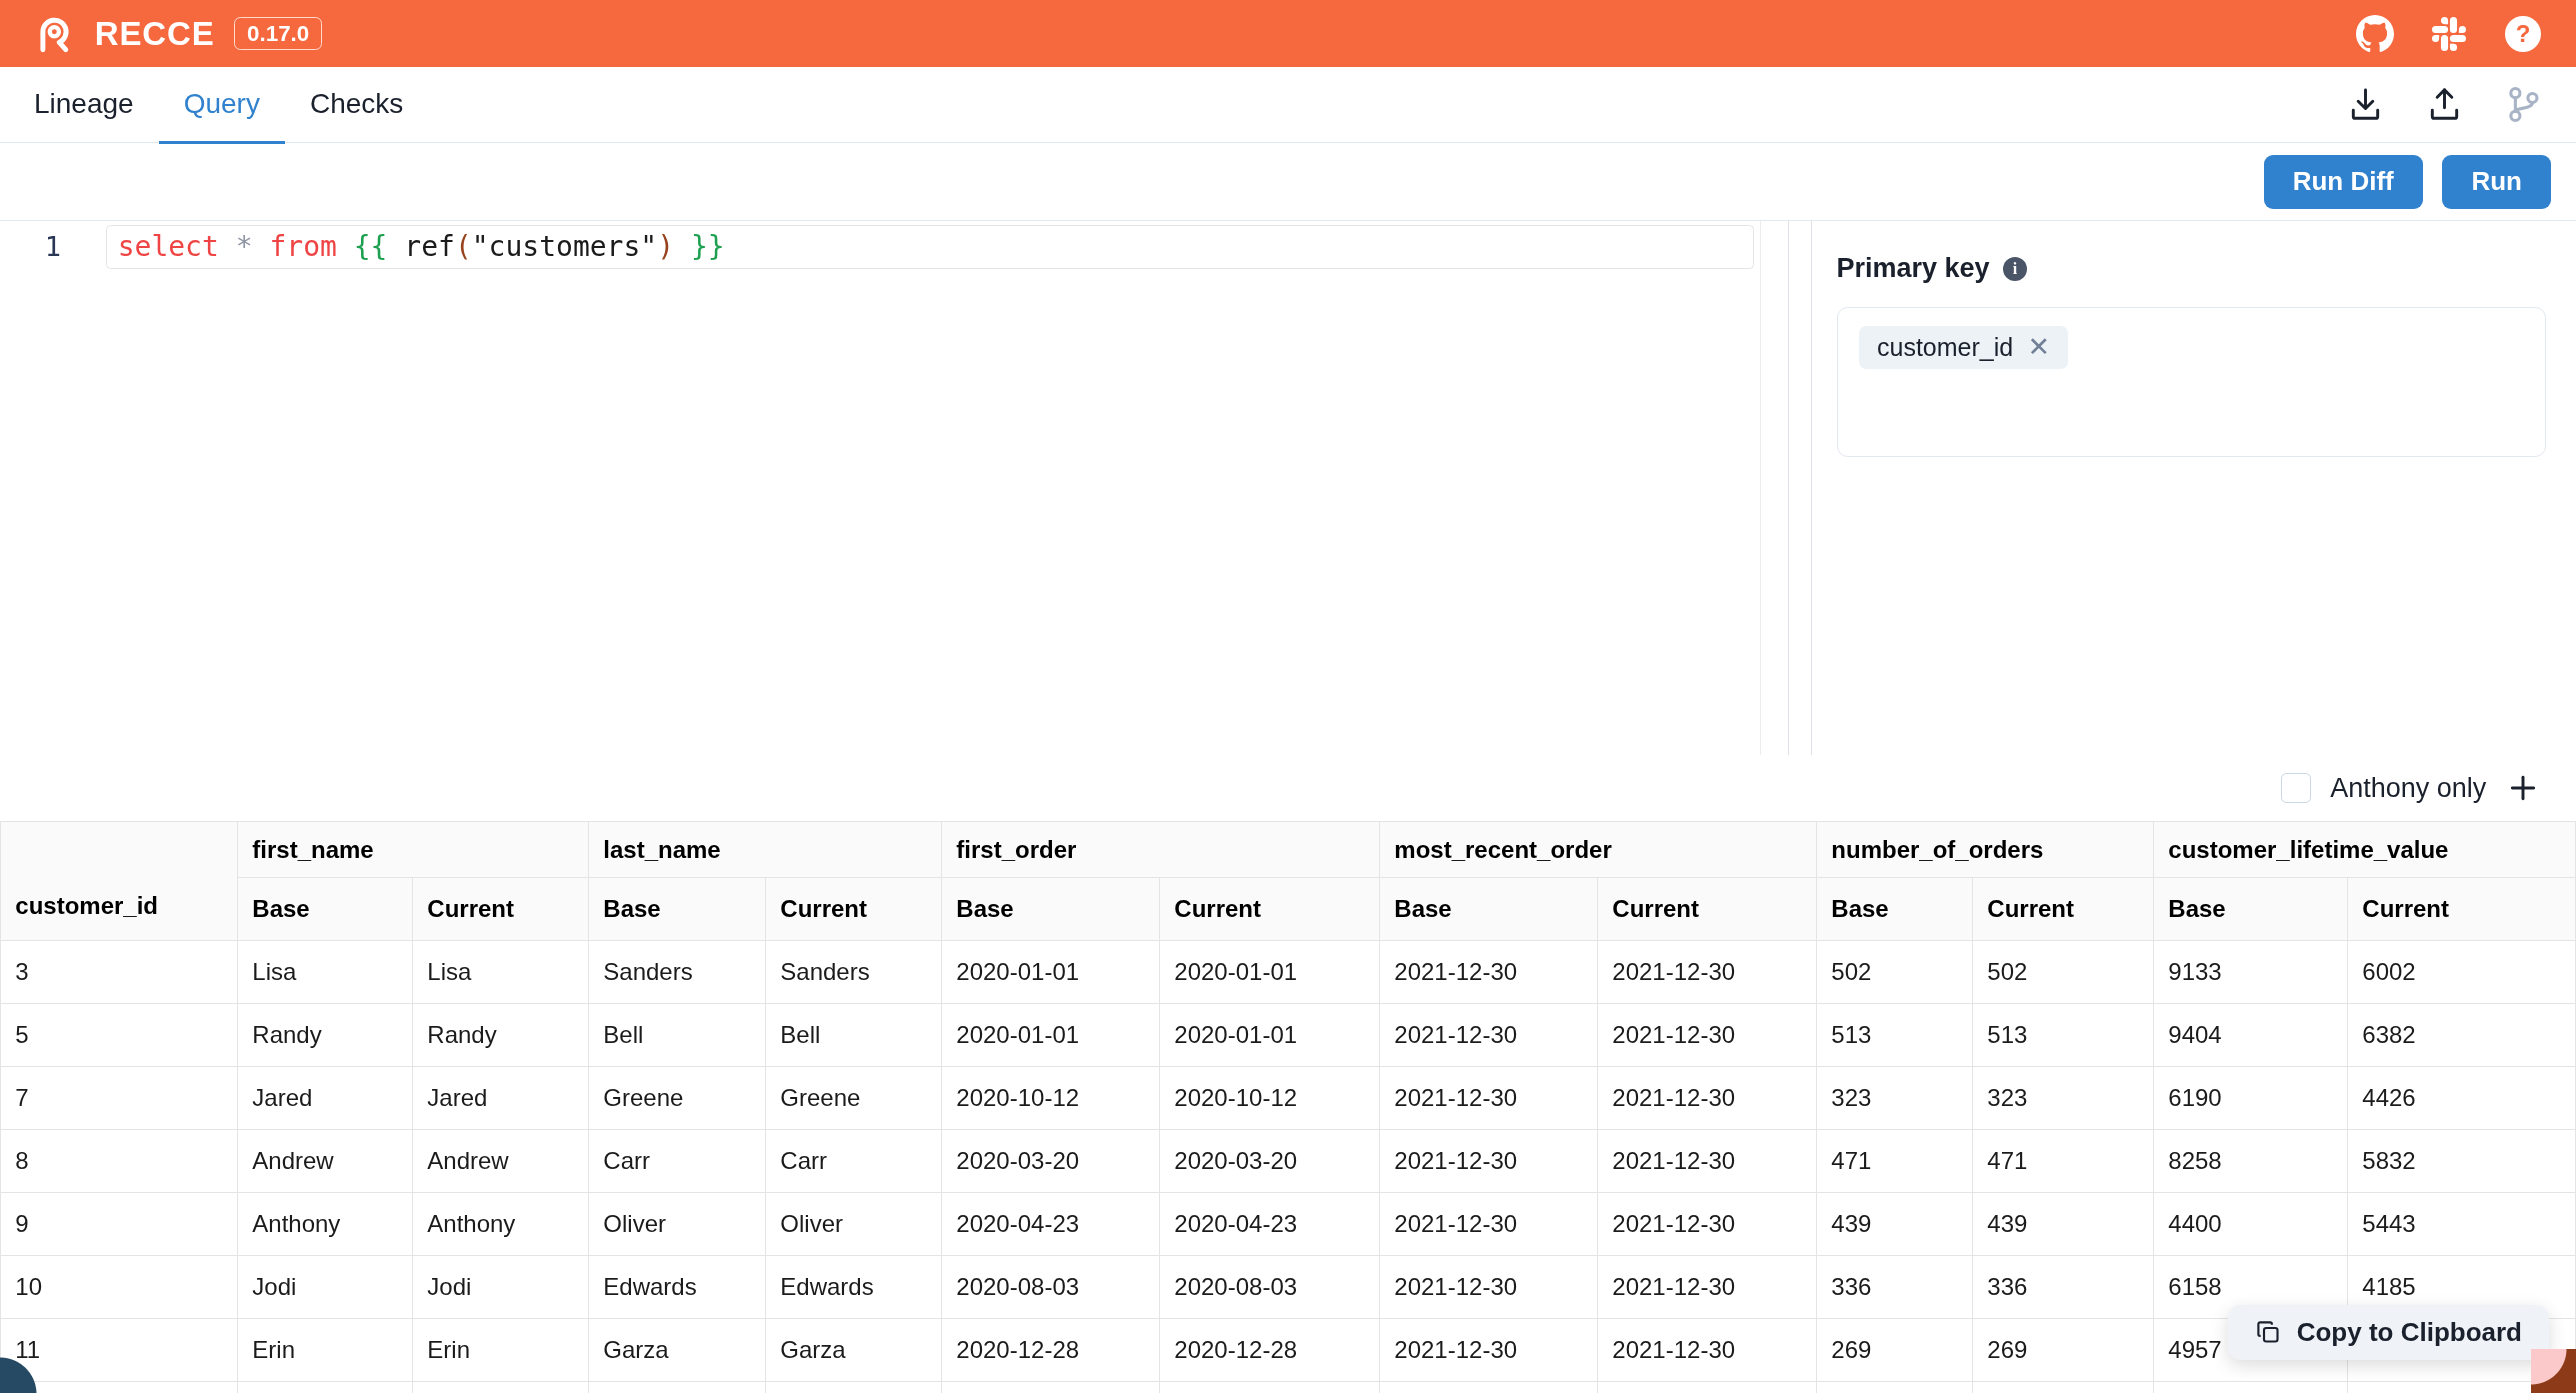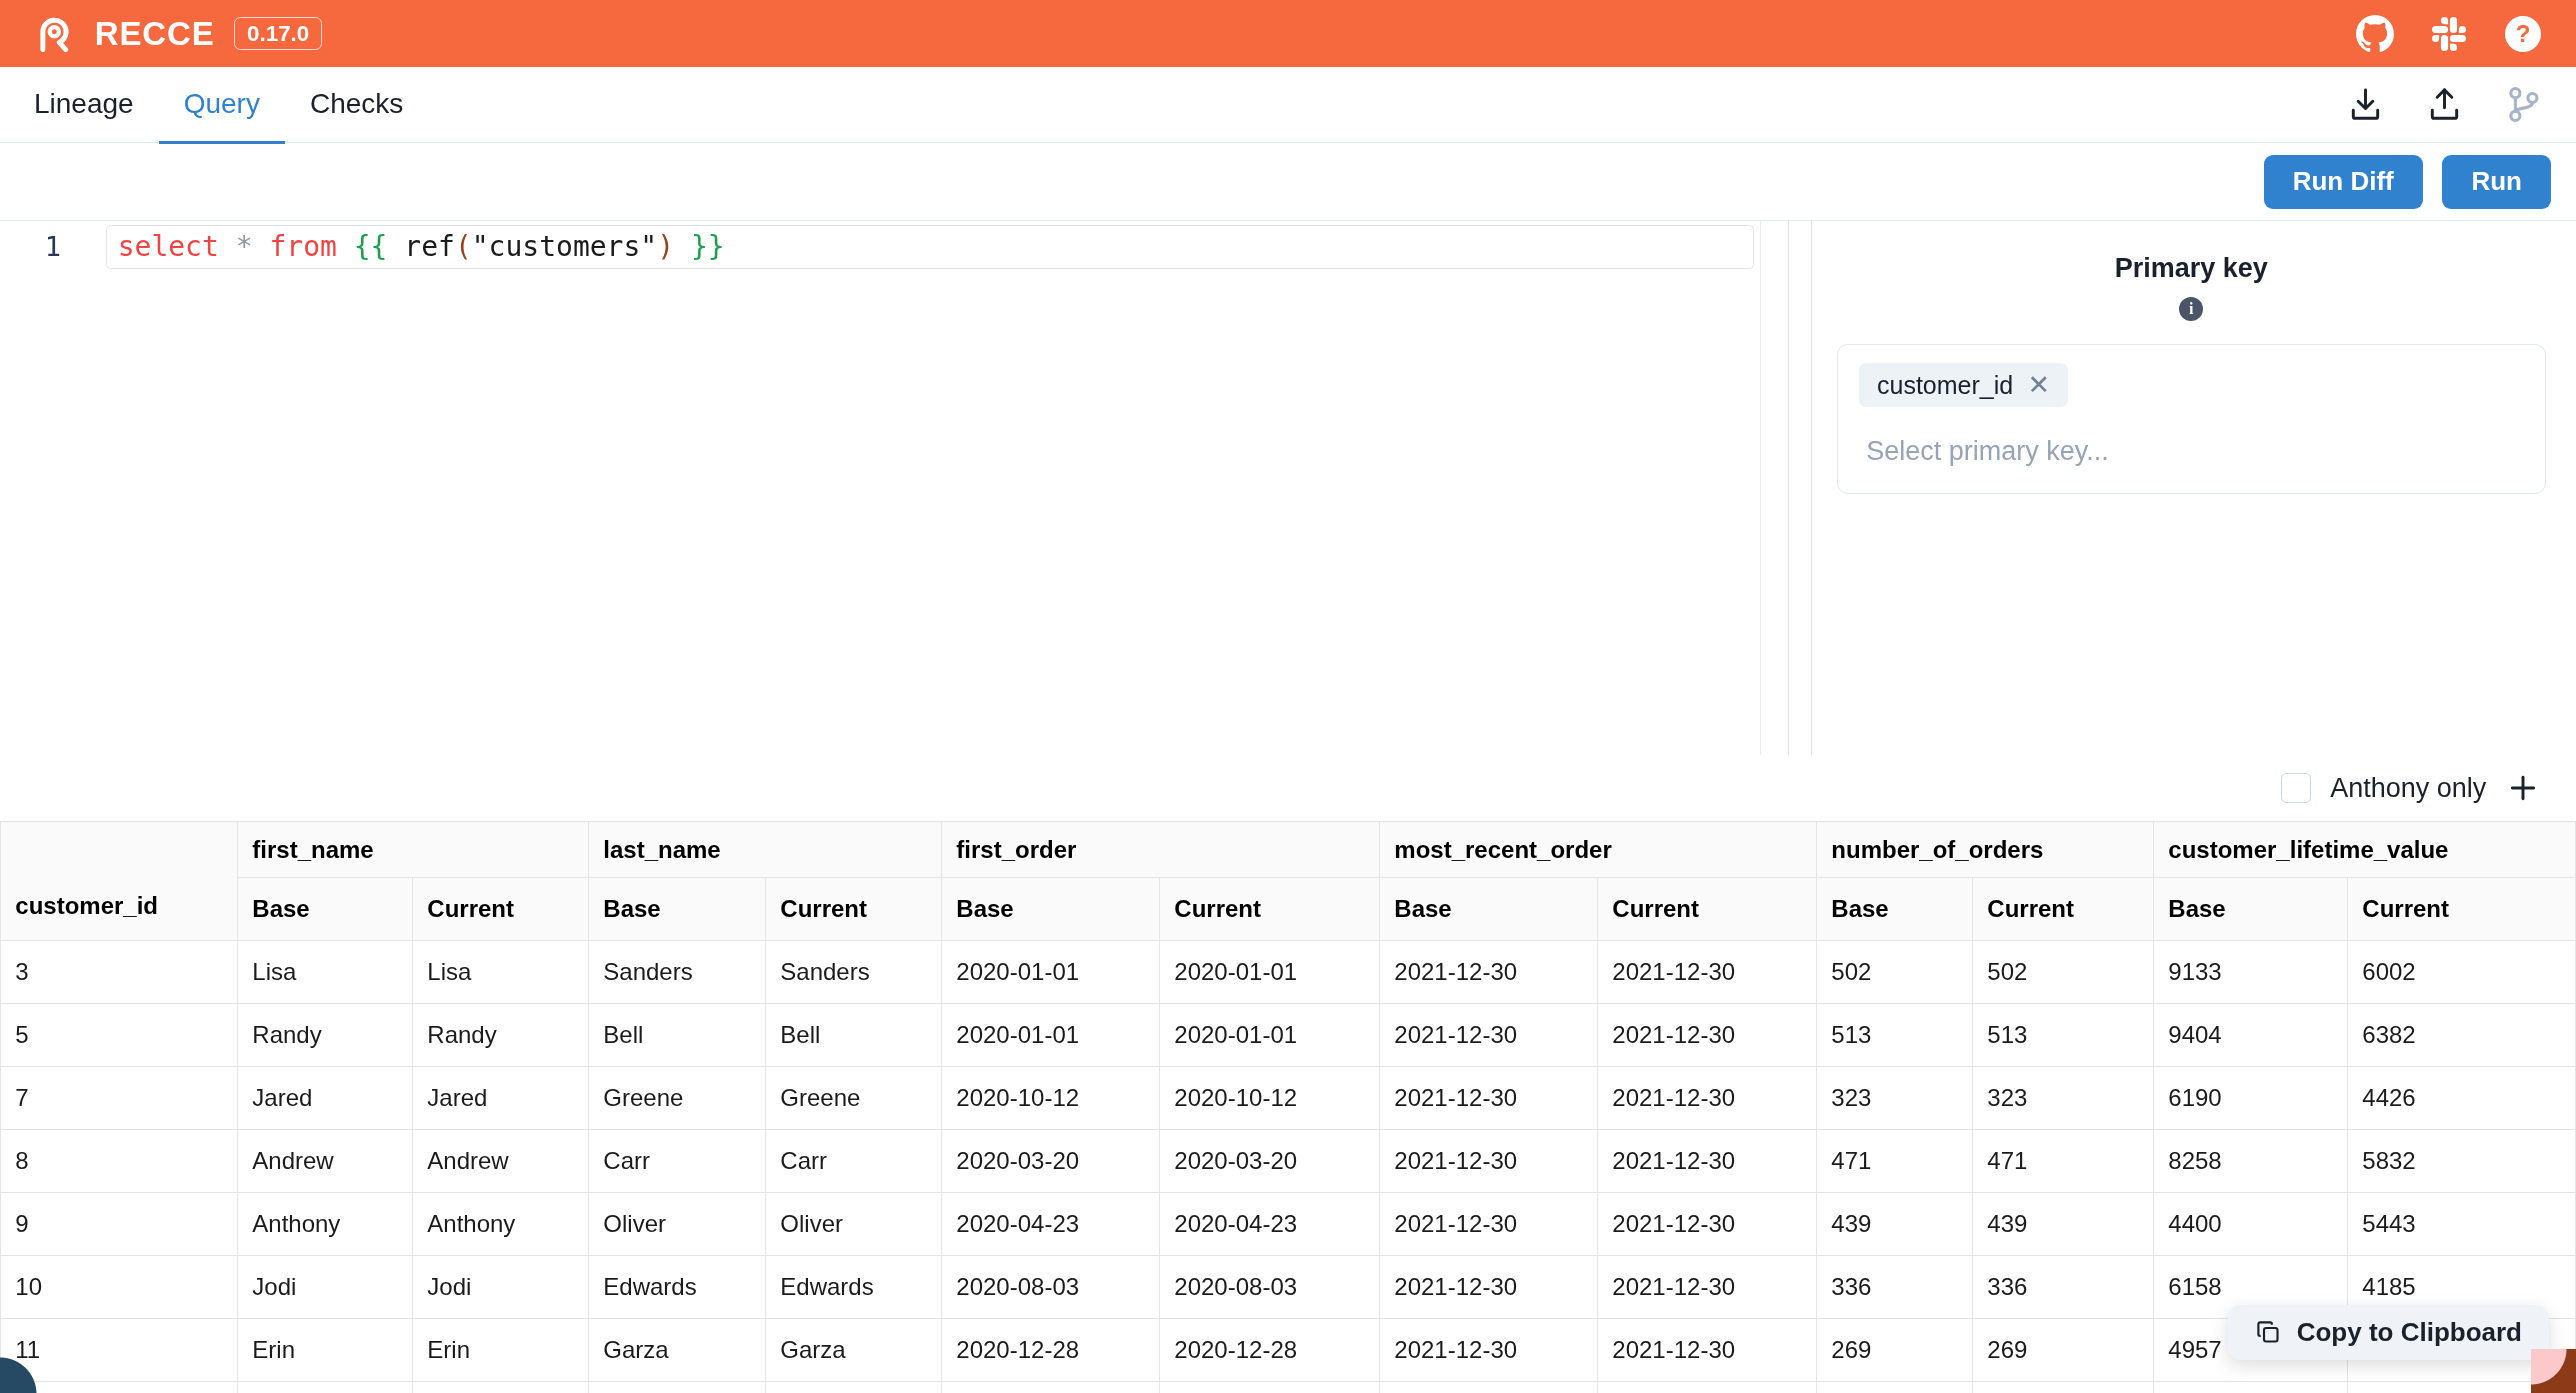--- a/index.html
+++ b/index.html
@@ -43,21 +43,21 @@
   .gutter { width:106px; text-align:center; font-family:"DejaVu Sans Mono",monospace;
             font-size:27px; color:#2A3655; padding-top:6.3px; }
   .codeline { flex:1; margin-right:34px; border:0.9px solid #E4E4E4; border-radius:4.5px;
               padding:4.5px 10.7px; font-family:"DejaVu Sans Mono",monospace; font-size:28px;
               white-space:pre; background:#fff; }
   .tok-kw { color:#ef4444; } .tok-op { color:#8F96A3; } .tok-brace { color:#1DA150; }
   .tok-paren { color:#98431D; } .tok-plain { color:#1B1B1B; }
   .scroll-divider { position:absolute; right:27px; top:0; bottom:0; width:0.9px; background:#ECECEC; }
 
   .side-panel { flex:1; margin-left:21.5px; border-left:0.9px solid #DFE3E8; padding:32px 30px 0 25px; }
-  .pk-header { display:flex; align-items:center; gap:13.4px;flex-direction:column; }
+  .pk-header { display:flex; align-items:center; gap:13.4px; }
   .pk-label { font-size:27px; font-weight:700; color:#1A202C; }
   .info-icon { width:24px; height:24px; border-radius:50%; background:#4A5568; color:#fff;
                font-size:16px; font-weight:700; font-family:"Liberation Serif",serif;
                display:flex; align-items:center; justify-content:center; }
   .pk-box { margin-top:23px; border:1.8px solid #E2E8F0; border-radius:10.7px; height:150px;
             padding:18px 21.5px; cursor:text; }
   .pk-tag { display:inline-flex; align-items:center; gap:14.3px; background:#EDF2F7;
             border-radius:7.2px; padding:7.2px 18px; font-size:25px; color:#1A202C; }
   .tag-close { color:#718096; font-size:27px; line-height:1; cursor:pointer; }
   .pk-placeholder { margin-top:29px; margin-left:7.2px; color:#97A3B6; font-size:27px; }
@@ -172,21 +172,20 @@
     <aside class="side-panel">
       <div class="pk-header">
         <span class="pk-label">Primary key</span>
         <span class="info-icon">i</span>
       </div>
       <div class="pk-box">
         <div class="pk-tag">
           <span>customer_id</span>
           <span class="tag-close">✕</span>
         </div>
-        <div class="pk-placeholder">Select primary key...</div>
       </div>
     </aside>
   </div>
 
   <div class="results-bar">
     <span class="checkbox"></span>
     <span class="co-label">Anthony only</span>
     <span class="add-icon">
       <svg viewBox="0 0 24 24" width="32" height="32" fill="none" stroke="#1A202C" stroke-width="2.2" stroke-linecap="round">
         <path d="M12 4v16"></path>

